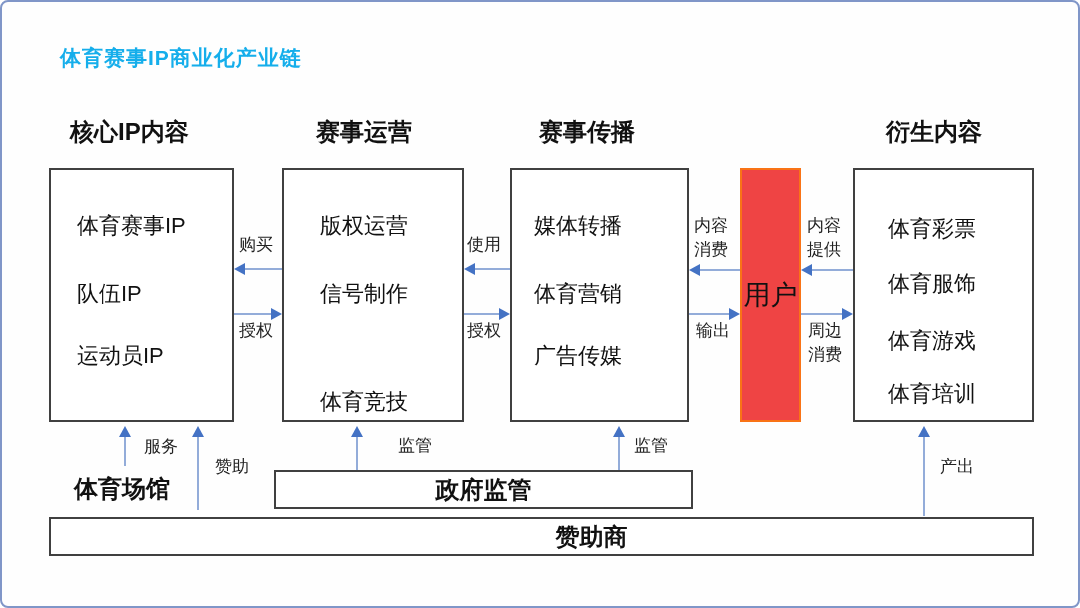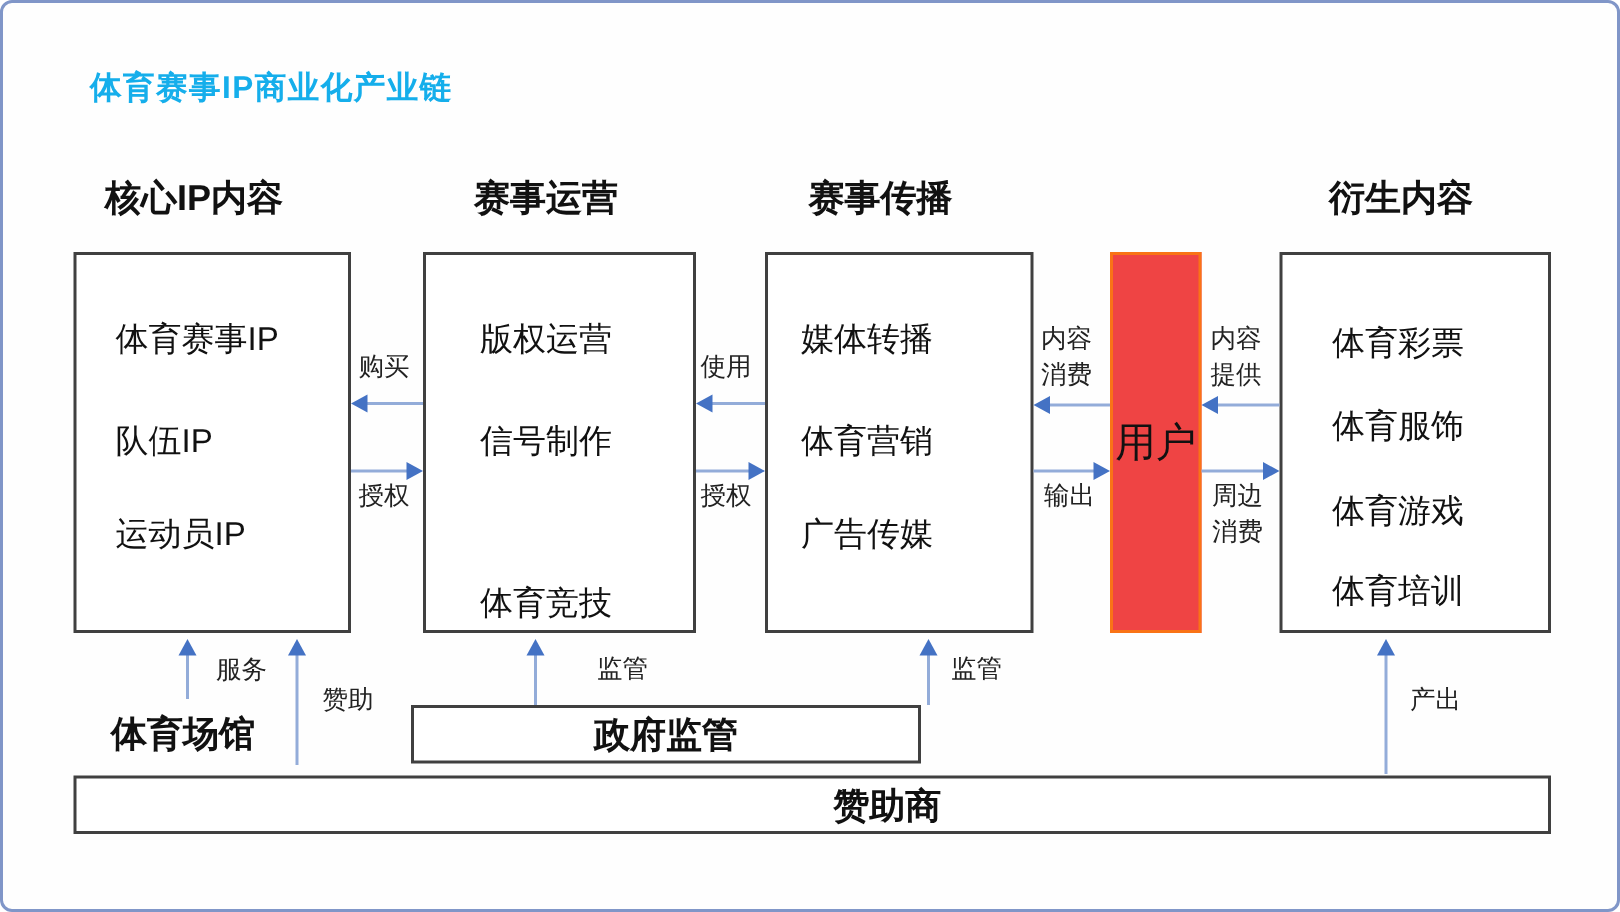--- a/index.html
+++ b/index.html
@@ -162,21 +162,21 @@
   <div class="edge-label" style="left:632px;top:432px;">监管</div>
 
   <div class="varrow" style="left:915px;top:424px;height:90px;">
       <div class="vline"></div>
       <div class="vhead"></div>
     </div>
   <div class="edge-label" style="left:938px;top:453px;">产出</div>
 
   <div class="bottom-label" style="left:72px;top:471px;">体育场馆</div>
 
-  <div class="wide-box" style="left:272px;top:468px;width:340px;height:39px;">
+  <div class="wide-box" style="left:272px;top:468px;width:419px;height:39px;">
     <span>政府监管</span>
   </div>
 
   <div class="wide-box" style="left:47px;top:515px;width:985px;height:39px;padding-left:100px;">
     <span>赞助商</span>
   </div>
 
 </div>
 
 </body></html>

